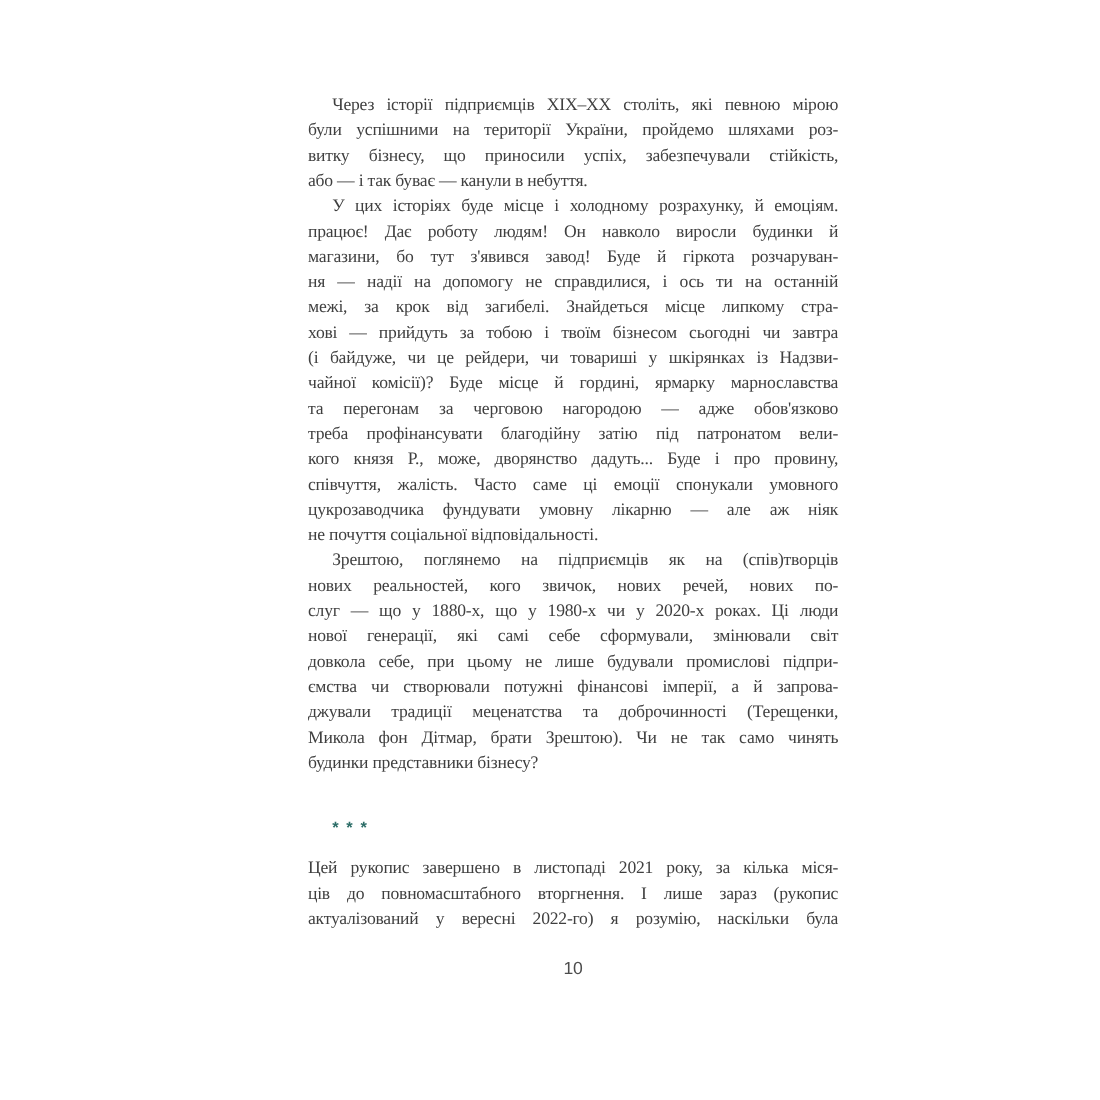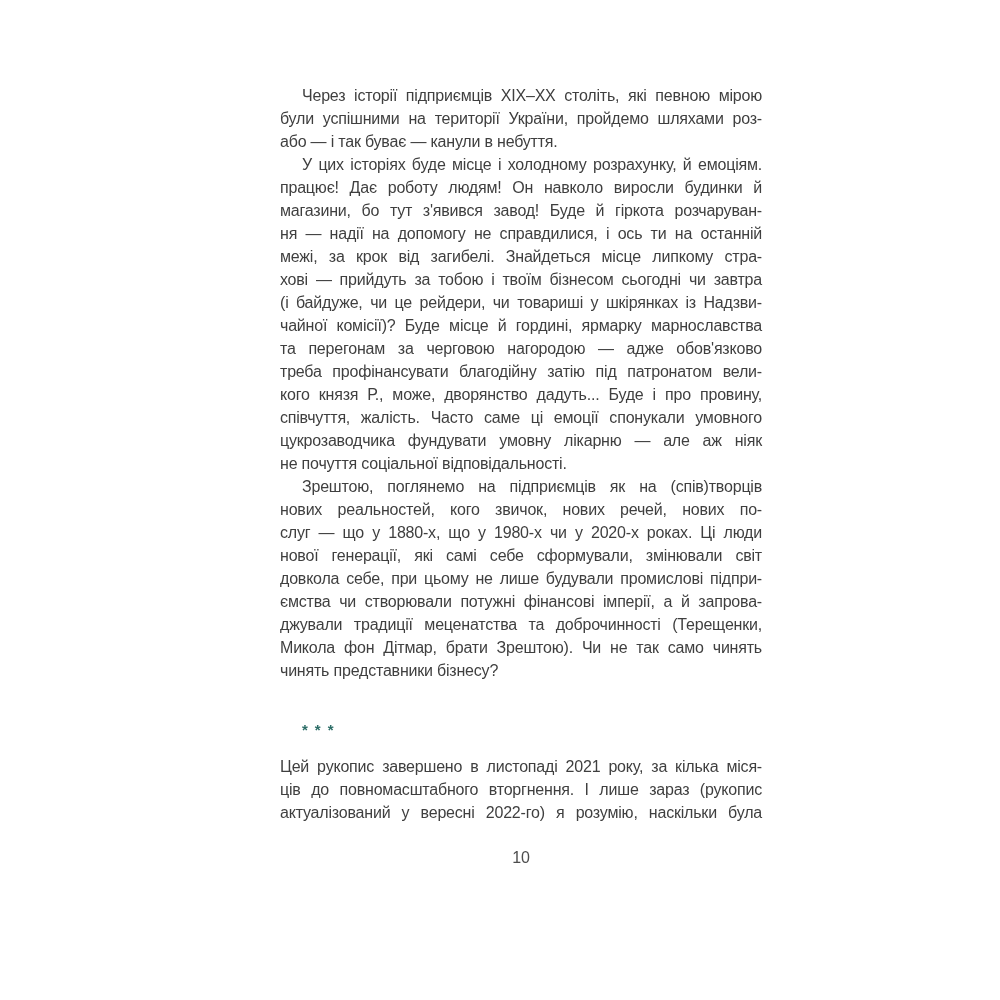--- a/index.html
+++ b/index.html
@@ -23,20 +23,21 @@
     color: var(--text-color, #3f3f3f);
     font-size: 16px;
     line-height: 23px;
     letter-spacing: -0.2px;
   }
   .para { margin: 0; }
   .line {
     text-align: justify;
     text-align-last: justify;
     min-height: 23px;
+    font-family: Liberation Serif, serif;
   }
   .line.line-final {
     text-align-last: left;
   }
   .para.indent .line:first-child {
     text-indent: 22px;
   }
   .separator {
     margin: 36px 0 14px 0;
     padding-left: 22px;
@@ -55,20 +56,21 @@
 </style>
 </head>
 <body>
 
 <div class="page" style="--page-bg: #ffffff; --text-color: #3f3f3f; --separator-color: #2d6e68; --pagenum-color: #4d4d4d;">
   <div class="text-col">
 
     <div class="para indent">
         <div class="line">Через історії підприємців XIX–XX століть, які певною мірою</div>
         <div class="line">були успішними на території України, пройдемо шляхами роз-</div>
+        <div class="line">витку бізнесу, що приносили успіх, забезпечували стійкість,</div>
         <div class="line line-final">або — і так буває — канули в небуття.</div>
       </div>
 
     <div class="para indent">
         <div class="line">У цих історіях буде місце і холодному розрахунку, й емоціям.</div>
         <div class="line">працює! Дає роботу людям! Он навколо виросли будинки й</div>
         <div class="line">магазини, бо тут з'явився завод! Буде й гіркота розчаруван-</div>
         <div class="line">ня — надії на допомогу не справдилися, і ось ти на останній</div>
         <div class="line">межі, за крок від загибелі. Знайдеться місце липкому стра-</div>
         <div class="line">хові — прийдуть за тобою і твоїм бізнесом сьогодні чи завтра</div>
@@ -84,21 +86,21 @@
 
     <div class="para indent">
         <div class="line">Зрештою, поглянемо на підприємців як на (спів)творців</div>
         <div class="line">нових реальностей, кого звичок, нових речей, нових по-</div>
         <div class="line">слуг — що у 1880-х, що у 1980-х чи у 2020-х роках. Ці люди</div>
         <div class="line">нової генерації, які самі себе сформували, змінювали світ</div>
         <div class="line">довкола себе, при цьому не лише будували промислові підпри-</div>
         <div class="line">ємства чи створювали потужні фінансові імперії, а й запрова-</div>
         <div class="line">джували традиції меценатства та доброчинності (Терещенки,</div>
         <div class="line">Микола фон Дітмар, брати Зрештою). Чи не так само чинять</div>
-        <div class="line line-final">чинять представники бізнесу?</div>
+        <div class="line line-final">будинки представники бізнесу?</div>
       </div>
 
     <div class="separator">***</div>
 
     <div class="para">
         <div class="line">Цей рукопис завершено в листопаді 2021 року, за кілька міся-</div>
         <div class="line">ців до повномасштабного вторгнення. І лише зараз (рукопис</div>
         <div class="line">актуалізований у вересні 2022-го) я розумію, наскільки була</div>
       </div>
 

